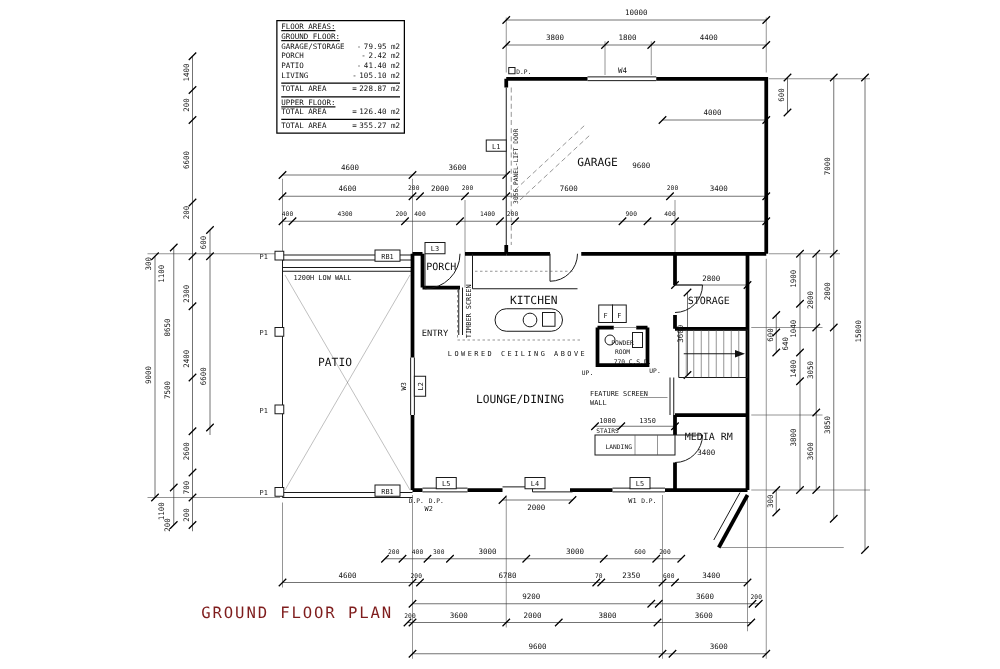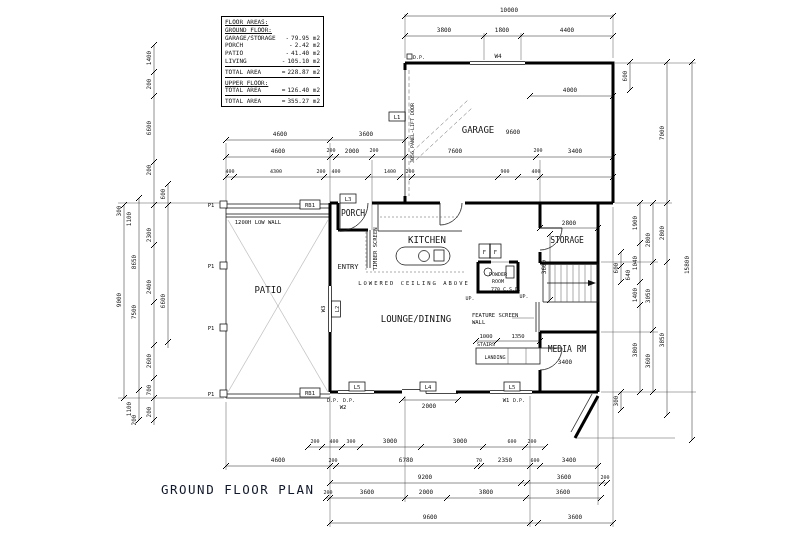--- a/index.html
+++ b/index.html
@@ -16,21 +16,21 @@
   .dim{stroke:#333;stroke-width:.55;fill:none}
   .tick{stroke:#000;stroke-width:1;fill:none}
   .dash{stroke-dasharray:4 2.5}
   .dashf{stroke-dasharray:2 2}
   .wht{fill:#fff}
   .areas-table{position:absolute;left:221px;top:16px;width:103px;border:1px solid #000;background:#fff;font-size:6px;line-height:1.3;padding:1px 3px;color:#111}
   .areas-table .hdr{text-decoration:underline}
   .areas-table .row{display:flex;justify-content:space-between}
   .areas-table .sep{padding:0 2px}
   .areas-table .rule{border-top:1px solid #000;margin-top:1px;padding-top:1px}
-  .plan-title{position:absolute;left:161px;top:482px;font-size:12.5px;letter-spacing:1.5px;color:#0f172a;white-space:nowrap}
+  .plan-title{position:absolute;left:161px;top:482px;font-size:12.5px;letter-spacing:1.5px;color:#7f1d1d;white-space:nowrap}
 </style>
 </head>
 <body>
 
 <div class="sheet">
 
 <svg width="800" height="535" viewBox="0 0 800 535">
 
   <g>
     <path class="xthin" d="M405,58 V14 M613,58 V14 M484,60 V33 M521,60 V33"></path>

